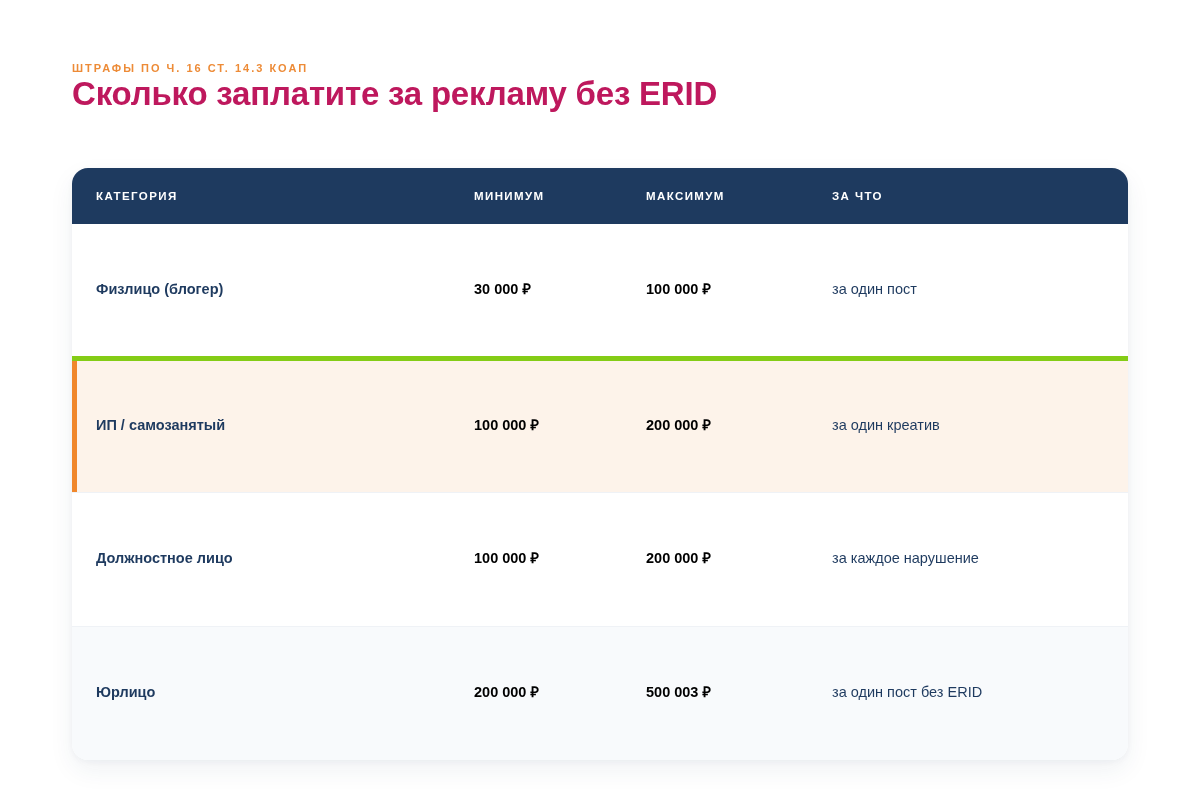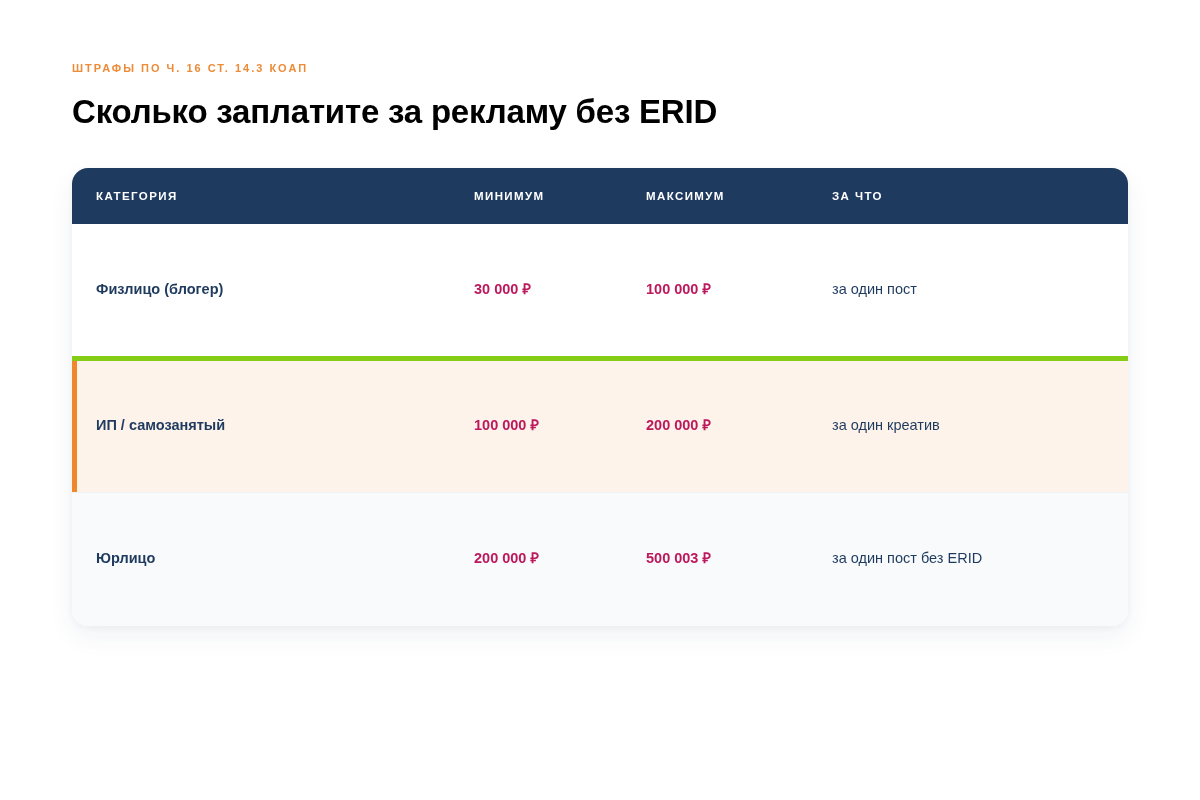--- a/index.html
+++ b/index.html
@@ -33,24 +33,24 @@
     font-size: 11px;
     font-weight: 700;
     letter-spacing: 2.0px;
     color: #ED8B37;
     text-transform: uppercase;
     line-height: 1.2;
     white-space: nowrap;
   }
 
   .page-title {
-    margin-top: 18px;
+    margin-top: 0;
     font-size: 33px;
     font-weight: 700;
-    color: #000000;
+    color: #be185d;
     letter-spacing: -0.2px;
     line-height: 1.15;
     white-space: nowrap;
   }
 
   
   .card {
     position: absolute;
     left: 72px;
     top: 168px;
@@ -129,21 +129,21 @@
     content: "";
     position: absolute;
     left: 0;
     top: 0;
     bottom: 0;
     width: 5px;
     background: #F0872C;
   }
 
   td.cell-amount {
-    color: #be185d;
+    color: #000000;
     font-weight: 700;
     white-space: nowrap;
   }
 
   td.cell-reason {
     color: #1E3A5F;
     font-weight: 400;
     white-space: nowrap;
   }
 </style>
@@ -182,20 +182,26 @@
           <td class="cell-reason">за один пост</td>
         </tr>
 
         <tr class="row-highlight">
           <td class="cell-category">ИП / самозанятый</td>
           <td class="cell-amount">100 000 ₽</td>
           <td class="cell-amount">200 000 ₽</td>
           <td class="cell-reason">за один креатив</td>
         </tr>
 
+        <tr class="row-plain">
+          <td class="cell-category">Должностное лицо</td>
+          <td class="cell-amount">100 000 ₽</td>
+          <td class="cell-amount">200 000 ₽</td>
+          <td class="cell-reason">за каждое нарушение</td>
+        </tr>
 
         <tr class="row-tinted">
           <td class="cell-category">Юрлицо</td>
           <td class="cell-amount">200 000 ₽</td>
           <td class="cell-amount">500 003 ₽</td>
           <td class="cell-reason">за один пост без ERID</td>
         </tr>
 
       </tbody>
     </table>

